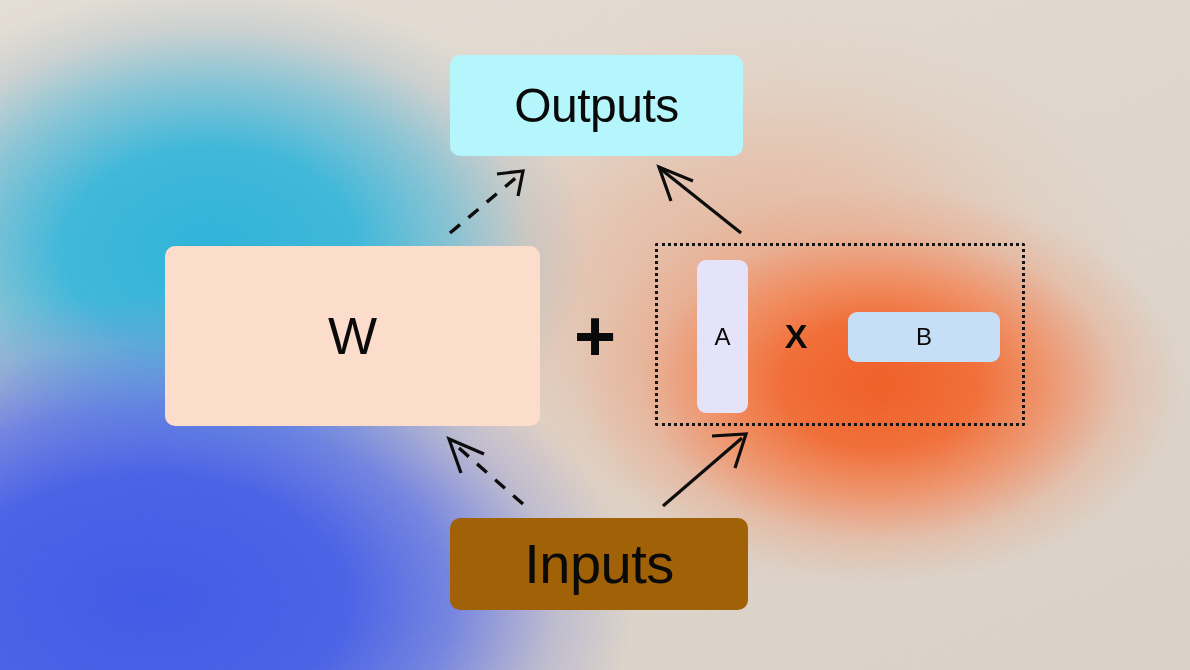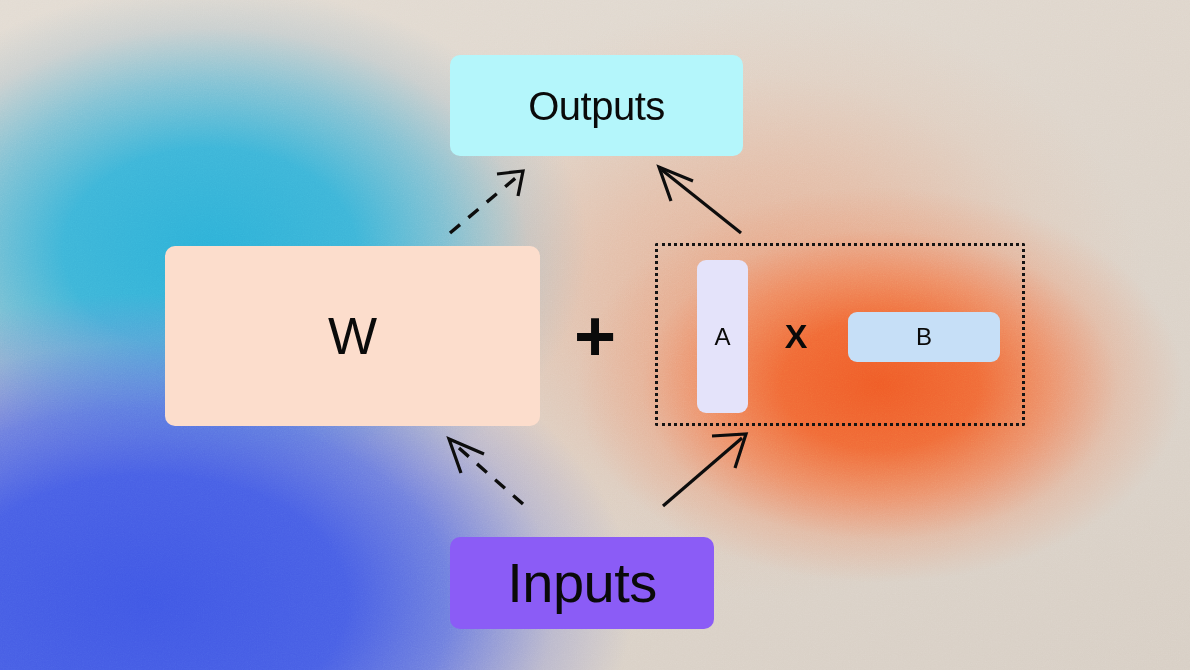--- a/index.html
+++ b/index.html
@@ -89,37 +89,37 @@
     color: #0a0a0a;
     line-height: 1;
     white-space: nowrap;
     user-select: none;
   }
 
   #node-outputs {
     left: 450px;  top: 55px;
     width: 293px; height: 101px;
     background: #b4f6fb;
-    font-size: 40px;
+    font-size: 48px;
     font-weight: 400;
     letter-spacing: -0.5px;
   }
 
   #node-w {
     left: 165px;  top: 246px;
     width: 375px; height: 180px;
     background: #fcddcc;
     font-size: 52px;
     font-weight: 400;
   }
 
   #node-inputs {
-    left: 450px;  top: 537px;
-    width: 264px; height: 92px;
-    background: #8b5cf6;
+    left: 450px;  top: 518px;
+    width: 298px; height: 92px;
+    background: #a16207;
     font-size: 56px;
     font-weight: 400;
     letter-spacing: -0.5px;
   }
 
   
   #lora-block {
     position: absolute;
     left: 655px; top: 243px;
     width: 370px; height: 183px;

